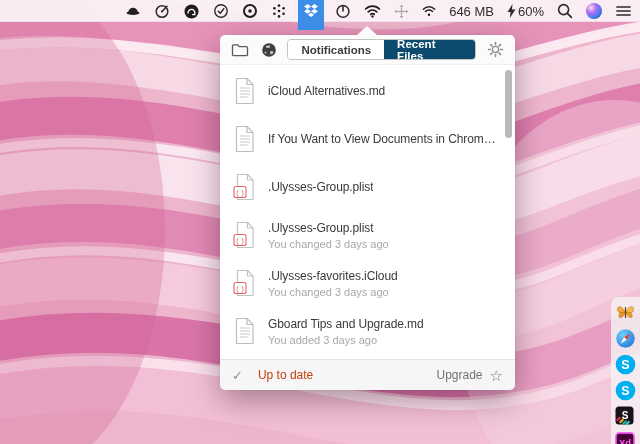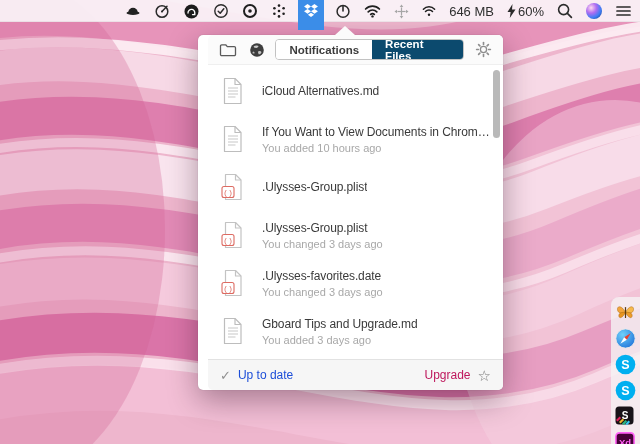--- a/index.html
+++ b/index.html
@@ -12,51 +12,51 @@
     background:rgba(250,243,247,0.93);
     display:flex;align-items:center;justify-content:flex-end;
     gap:9px;padding-right:6px;box-shadow:inset 0 -1px rgba(0,0,0,.05);z-index:5;}
   .mb-item{height:38px;display:flex;align-items:center;justify-content:center;padding:0 2px;}
   .mb-item.active{background:#3b8de8;padding:0 4px;}
   .mb-text{font-size:13px;color:#2f2f2f;white-space:nowrap;display:flex;align-items:center;gap:2px;}
   .siri-orb{width:16px;height:16px;border-radius:50%;
     background:radial-gradient(circle at 32% 30%, #ffd9f0 0%, #b06df0 34%, #3d7df5 64%, #142a66 100%);}
 
   
-  .panel{position:absolute;left:198px;top:35px;width:295px;height:355px;
-    background:#fff;border-radius:5px;z-index:4;
+  .panel{position:absolute;left:220px;top:35px;width:295px;height:355px;
+    background:#fff;border-radius:11px;z-index:4;
     box-shadow:0 10px 30px rgba(40,10,30,.38), 0 0 1px rgba(0,0,0,.3);
-    display:flex;flex-direction:column;padding-left:10px;}
+    display:flex;flex-direction:column;}
   .notch{position:absolute;top:-9px;left:137px;width:0;height:0;
     border-left:10px solid transparent;border-right:10px solid transparent;
     border-bottom:9px solid #fbfbfb;}
   .panel-header{height:29px;flex:none;display:flex;align-items:center;
     padding:0 10px;gap:9px;background:#fbfbfb;border-bottom:1px solid #efefef;
     border-radius:5px 5px 0 0;}
   .hdr-btn{display:flex;align-items:center;justify-content:center;width:20px;height:20px;}
   .seg{display:flex;margin:0 auto;border:1px solid #c2c2c2;border-radius:4px;overflow:hidden;height:19px;background:#fff;}
   .seg-btn{font-size:11.5px;font-weight:600;padding:0 13px;display:flex;align-items:center;
     background:#fff;color:#3c3c3c;cursor:default;}
   .seg-btn.active{background:#0c4a6e;color:#fff;}
 
   .file-list{flex:1;overflow:hidden;position:relative;background:#fff;padding-top:2px;}
   .file-row{height:48px;display:flex;align-items:center;padding:0 13px;gap:11px;}
   .file-icon{width:24px;flex:none;display:flex;}
-  .file-text{min-width:0;margin-left:6px;}
+  .file-text{min-width:0;}
   .file-name{font-size:12px;color:#3a3a3a;white-space:nowrap;overflow:hidden;
     text-overflow:ellipsis;max-width:236px;letter-spacing:-.1px;}
   .file-meta{font-size:11px;color:#a8a8a8;margin-top:3px;}
   .scroll-thumb{position:absolute;right:3px;top:5px;width:7px;height:68px;border-radius:4px;background:#b9b9b9;}
 
   .panel-footer{height:30px;flex:none;background:#f6f6f6;border-top:1px solid #e2e2e2;
     display:flex;align-items:center;padding:0 12px;gap:7px;border-radius:0 0 5px 5px;}
   .check{color:#8f8f8f;font-size:13px;}
-  .footer-status{font-size:12px;color:#1d4ed8;}
+  .footer-status{font-size:12px;color:#c2410c;margin-left:8px;}
   .footer-spacer{flex:1;}
-  .upgrade{font-size:12px;color:#be185d;}
+  .upgrade{font-size:12px;color:#737373;}
   .star{font-size:15px;color:#7c7c7c;line-height:1;}
 
   
   .dock{position:absolute;right:0;top:297px;width:29px;padding:5px 0 4px;
     background:rgba(245,242,244,0.8);border-radius:8px 0 0 8px;z-index:3;
     display:flex;flex-direction:column;align-items:center;gap:5px;}
   .dock-icon{width:21px;height:21px;display:flex;}
 </style>
 </head>
 <body>
@@ -262,21 +262,20 @@
               <g stroke="#cccccc" stroke-width="1.1">
                 <line x1="7" y1="11" x2="17" y2="11"></line>
                 <line x1="7" y1="14" x2="17" y2="14"></line>
                 <line x1="7" y1="17" x2="17" y2="17"></line>
                 <line x1="7" y1="20" x2="14.5" y2="20"></line>
               </g>
             </svg>
           </span>
           <div class="file-text">
             <div class="file-name">If You Want to View Documents in Chrome, You...</div>
-            <div class="file-meta">You added 10 hours ago</div>
           </div>
         </div>
         <div class="file-row">
           <span class="file-icon">
             <svg width="24" height="28" viewBox="0 0 24 28">
               <path d="M4.5,1.5 h10 l5.5,5.5 v19.5 h-15.5 z" fill="#fff" stroke="#c3c3c3" stroke-width="1.2" stroke-linejoin="round"></path>
               <path d="M14.5,1.5 v5.5 h5.5" fill="none" stroke="#c3c3c3" stroke-width="1.2" stroke-linejoin="round"></path>
               <rect x="1" y="13.5" width="12" height="11" rx="2" fill="#fff" stroke="#dd6b62" stroke-width="1.1"></rect>
               <text x="7" y="21.8" text-anchor="middle" font-family="Liberation Mono, monospace" font-size="8" fill="#dd6b62">()</text>
             </svg>
@@ -302,21 +301,21 @@
         <div class="file-row">
           <span class="file-icon">
             <svg width="24" height="28" viewBox="0 0 24 28">
               <path d="M4.5,1.5 h10 l5.5,5.5 v19.5 h-15.5 z" fill="#fff" stroke="#c3c3c3" stroke-width="1.2" stroke-linejoin="round"></path>
               <path d="M14.5,1.5 v5.5 h5.5" fill="none" stroke="#c3c3c3" stroke-width="1.2" stroke-linejoin="round"></path>
               <rect x="1" y="13.5" width="12" height="11" rx="2" fill="#fff" stroke="#dd6b62" stroke-width="1.1"></rect>
               <text x="7" y="21.8" text-anchor="middle" font-family="Liberation Mono, monospace" font-size="8" fill="#dd6b62">()</text>
             </svg>
           </span>
           <div class="file-text">
-            <div class="file-name">.Ulysses-favorites.date</div>
+            <div class="file-name">.Ulysses-favorites.iCloud</div>
             <div class="file-meta">You changed 3 days ago</div>
           </div>
         </div>
         <div class="file-row">
           <span class="file-icon">
             <svg width="24" height="28" viewBox="0 0 24 28">
               <path d="M3.5,1.5 h10.5 l6,6 v19 h-16.5 z" fill="#fff" stroke="#bdbdbd" stroke-width="1.2" stroke-linejoin="round"></path>
               <path d="M14,1.5 v6 h6" fill="none" stroke="#bdbdbd" stroke-width="1.2" stroke-linejoin="round"></path>
               <g stroke="#cccccc" stroke-width="1.1">
                 <line x1="7" y1="11" x2="17" y2="11"></line>

